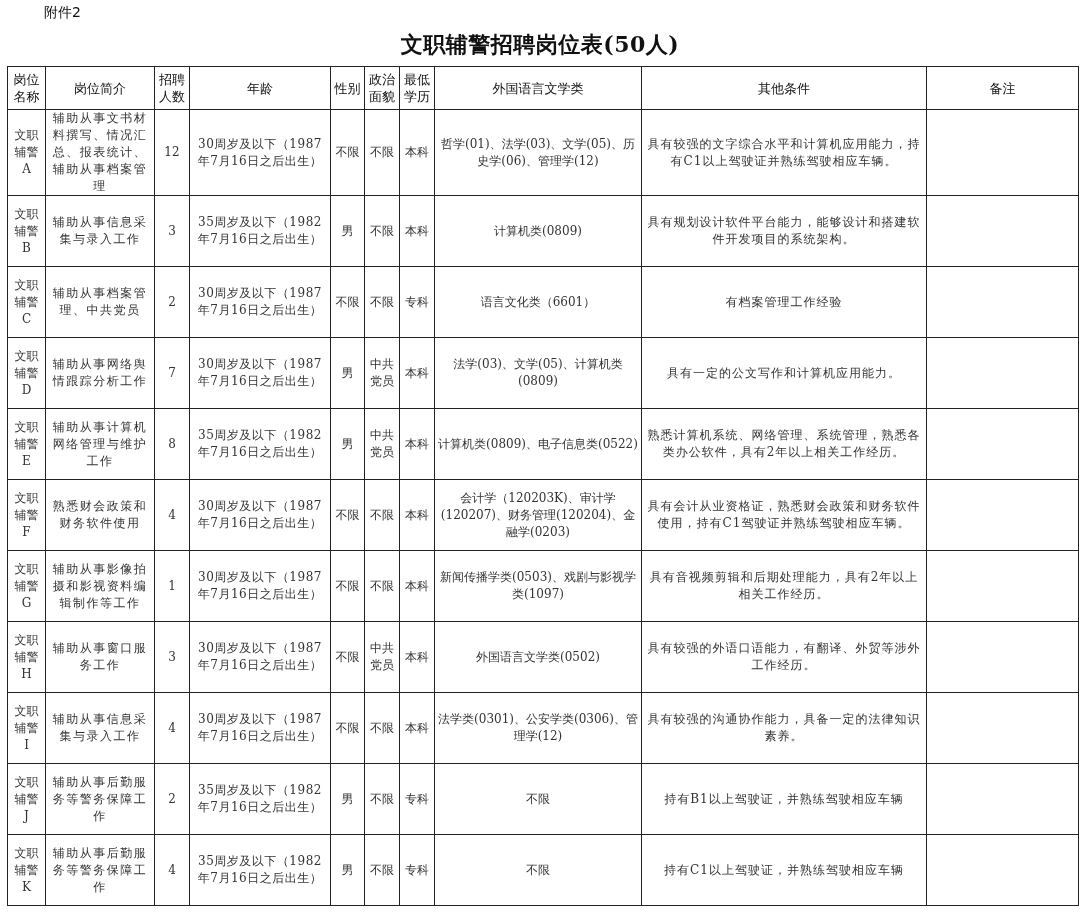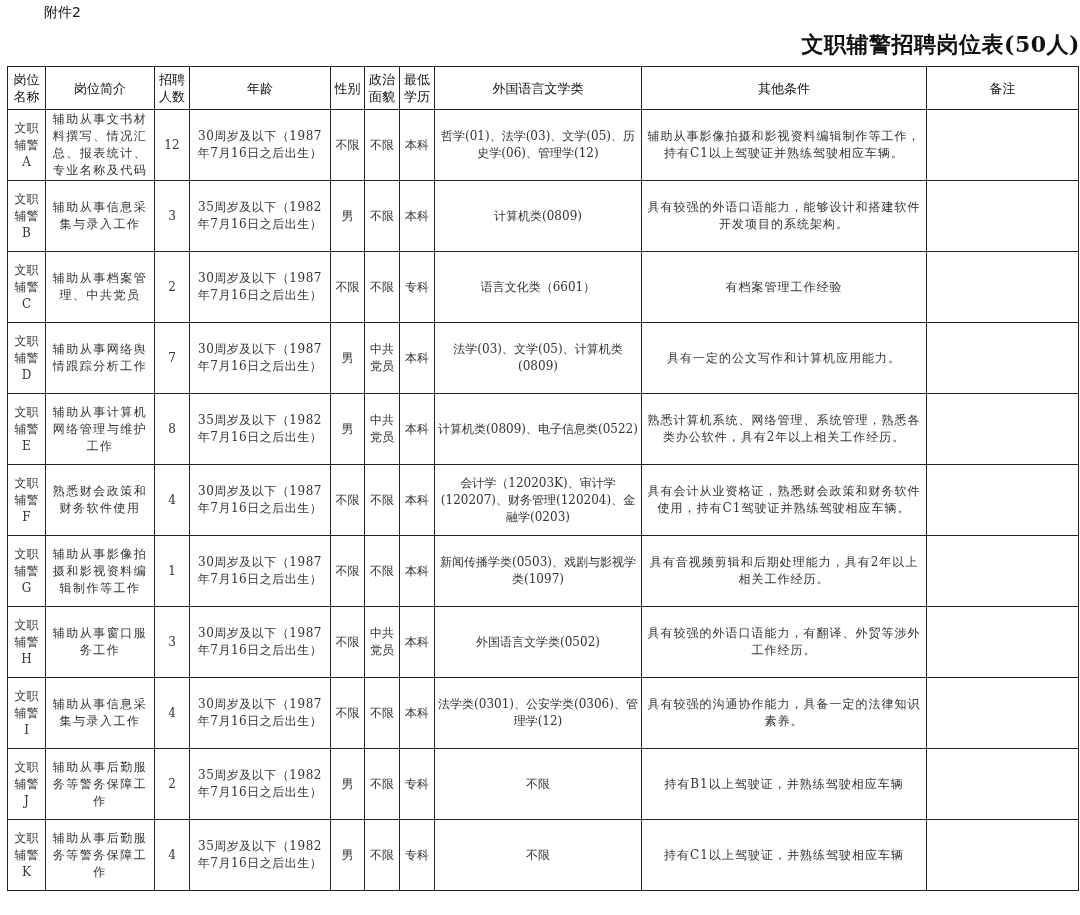--- a/index.html
+++ b/index.html
@@ -1,18 +1,18 @@
 <!DOCTYPE html>
 <html><head>
 <meta charset="utf-8">
 <style>
   html, body { margin: 0; padding: 0; background: #ffffff; }
   body { width: 1080px; height: 915px; position: relative; overflow: hidden; color: #222; }
   .attach { position: absolute; left: 9px; top: 4px; font-family: "DejaVu Sans", sans-serif; font-size: 14px; color: #111; margin-left: 35px; }
-  .title { position: absolute; left: 0; width: 1080px; top: 30px; text-align: right; font-family: "DejaVu Serif", serif; font-weight: bold; font-size: 22px; color: #111; letter-spacing: 0.5px; }
+  .title { position: absolute; left: 0; width: 1080px; top: 30px; text-align: center; font-family: "DejaVu Serif", serif; font-weight: bold; font-size: 22px; color: #111; letter-spacing: 0.5px; }
   table.jobs { position: absolute; left: 7px; top: 66px; border-collapse: collapse; table-layout: fixed; width: 1071px; }
   table.jobs th, table.jobs td { border: 1.6px solid #222; padding: 0 2px; vertical-align: middle; overflow: hidden; }
   table.jobs th { height: 42px; font-family: "DejaVu Sans", sans-serif; font-weight: normal; font-size: 13px; line-height: 17px; text-align: center; color: #111; }
   table.jobs td { height: 70px; font-family: "DejaVu Serif", serif; font-size: 12px; line-height: 17px; color: #333; text-align: center; }
   td.name { font-size: 12.5px; line-height: 19px; }
   td.intro { letter-spacing: 1.5px; }
   td.other { text-align: left; letter-spacing: 1px; }
   td.age { letter-spacing: 0.5px; }
   td.count { font-size: 13px; }
   td.short { font-size: 12.5px; }
@@ -50,44 +50,44 @@
       <th>备注</th>
     </tr>
   </thead>
   <tbody id="tbody">
       <tr>
         <td class="name">
           <div>文职</div>
           <div>辅警</div>
           <div>A</div>
         </td>
-        <td class="intro">辅助从事文书材料撰写、情况汇总、报表统计、专业名称及代码</td>
+        <td class="intro">辅助从事文书材料撰写、情况汇总、报表统计、辅助从事档案管理</td>
         <td class="count">12</td>
         <td class="age">30周岁及以下（1987年7月16日之后出生）</td>
         <td class="short">不限</td>
         <td class="short">不限</td>
         <td class="short">本科</td>
         <td class="major">哲学(01)、法学(03)、文学(05)、历史学(06)、管理学(12)</td>
-        <td class="other">辅助从事影像拍摄和影视资料编辑制作等工作，持有C1以上驾驶证并熟练驾驶相应车辆。</td>
+        <td class="other">具有较强的文字综合水平和计算机应用能力，持有C1以上驾驶证并熟练驾驶相应车辆。</td>
         <td class="remark"></td>
       </tr>
       <tr>
         <td class="name">
           <div>文职</div>
           <div>辅警</div>
           <div>B</div>
         </td>
         <td class="intro">辅助从事信息采集与录入工作</td>
         <td class="count">3</td>
         <td class="age">35周岁及以下（1982年7月16日之后出生）</td>
         <td class="short">男</td>
         <td class="short">不限</td>
         <td class="short">本科</td>
         <td class="major">计算机类(0809)</td>
-        <td class="other">具有较强的外语口语能力，能够设计和搭建软件开发项目的系统架构。</td>
+        <td class="other">具有规划设计软件平台能力，能够设计和搭建软件开发项目的系统架构。</td>
         <td class="remark"></td>
       </tr>
       <tr>
         <td class="name">
           <div>文职</div>
           <div>辅警</div>
           <div>C</div>
         </td>
         <td class="intro">辅助从事档案管理、中共党员</td>
         <td class="count">2</td>

